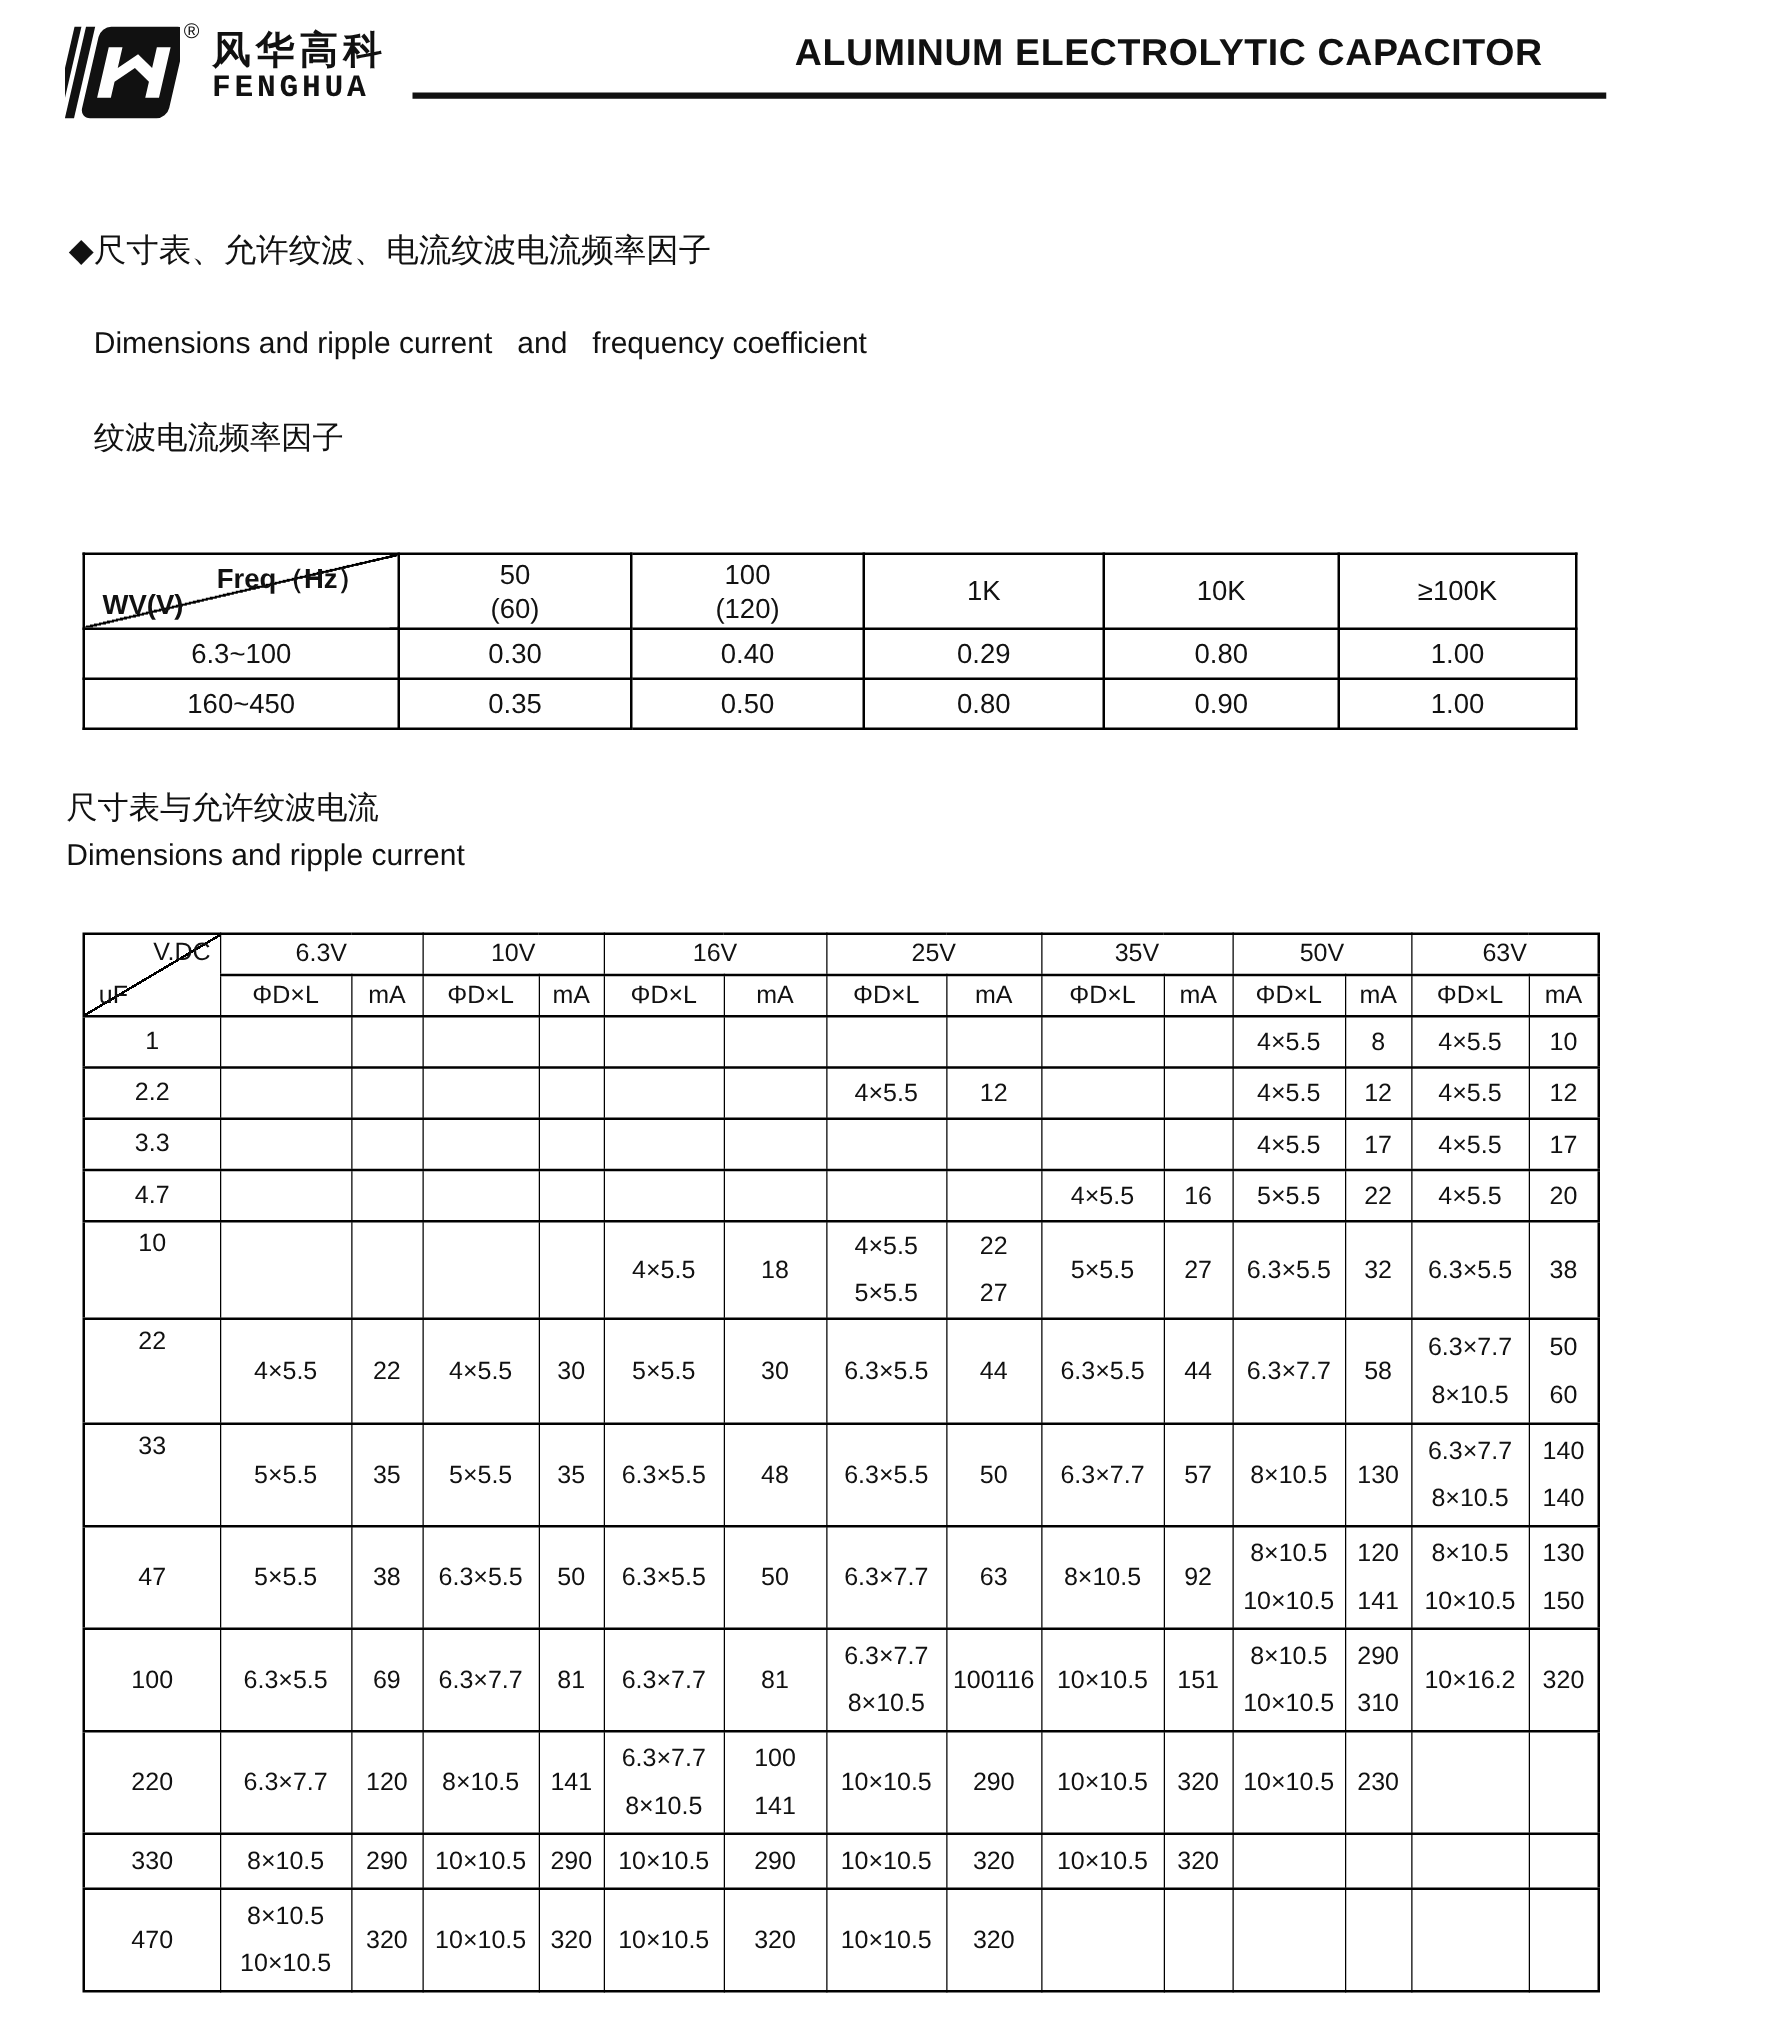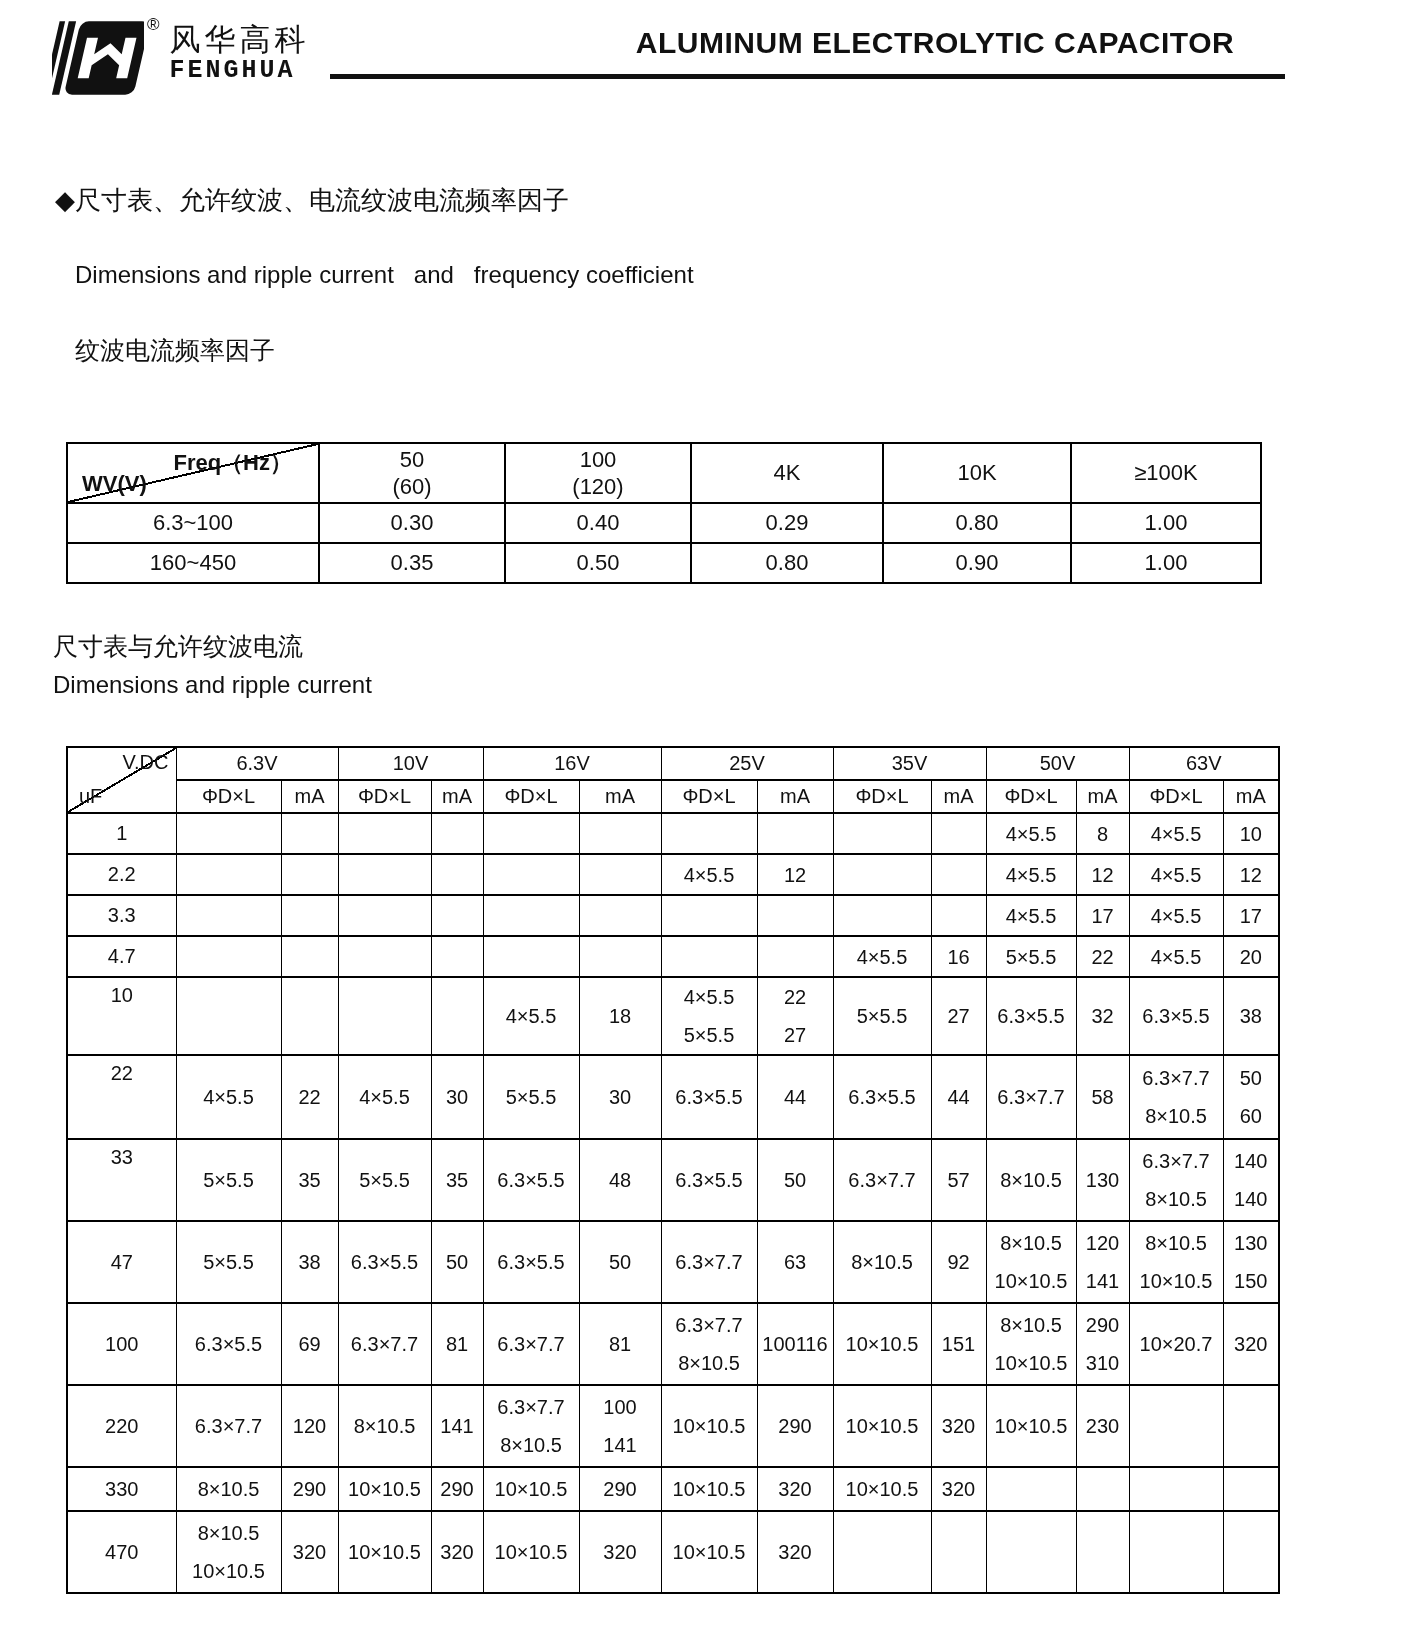--- a/index.html
+++ b/index.html
@@ -9,21 +9,21 @@
     color:#111;-webkit-font-smoothing:antialiased;
   }
   .page{position:absolute;inset:0;}
 
   
   .hdr{position:relative;height:128px;}
   .logo{position:absolute;left:52px;top:14px;display:flex;align-items:flex-start;}
   .logo svg{display:block;}
   .logo .reg{font-size:17px;line-height:1;margin:2px 2px 0 3px;}
   .brand{display:flex;flex-direction:column;margin-left:8px;margin-top:8px;}
-  .brand .cn{font-size:31px;font-weight:normal;letter-spacing:4px;line-height:1.15;}
+  .brand .cn{font-size:31px;font-weight:bold;letter-spacing:4px;line-height:1.15;}
   .brand .en{font-size:25px;font-weight:bold;letter-spacing:3px;line-height:1.05;font-family:Liberation Mono, monospace;}
   .title{position:absolute;left:600px;width:670px;top:26px;text-align:center;
          font-size:30px;font-weight:bold;letter-spacing:.5px;white-space:nowrap;}
   .rule{position:absolute;left:330px;width:955px;top:74px;height:5px;background:#111;}
 
   
   .intro{margin:16px 0 0 55px;white-space:pre-wrap;}
   .intro .cn1{font-size:26px;line-height:40px;}
   .intro .en1{font-size:24px;line-height:38px;margin-left:20px;}
   .intro .cn2{font-size:25px;line-height:40px;margin-left:20px;}
@@ -112,21 +112,21 @@
         <span class="c-bot">WV(V)</span>
       </td>
       <td>
         <div class="hline">50</div>
         <div class="hline">(60)</div>
       </td>
       <td>
         <div class="hline">100</div>
         <div class="hline">(120)</div>
       </td>
-      <td>4K</td>
+      <td>1K</td>
       <td>10K</td>
       <td>≥100K</td>
     </tr>
     <tr class="data">
       <td>6.3~100</td>
       <td>0.30</td>
       <td>0.40</td>
       <td>0.29</td>
       <td>0.80</td>
       <td>1.00</td>
@@ -522,21 +522,21 @@
           </td>
           <td>
             <div class="ln">8×10.5</div>
             <div class="ln">10×10.5</div>
           </td>
           <td>
             <div class="ln">290</div>
             <div class="ln">310</div>
           </td>
           <td>
-            <div class="ln">10×20.7</div>
+            <div class="ln">10×16.2</div>
           </td>
           <td>
             <div class="ln">320</div>
           </td>
         </tr>
         <tr style="height: 82px;">
           <td class="uf">220</td>
           <td>
             <div class="ln">6.3×7.7</div>
           </td>

